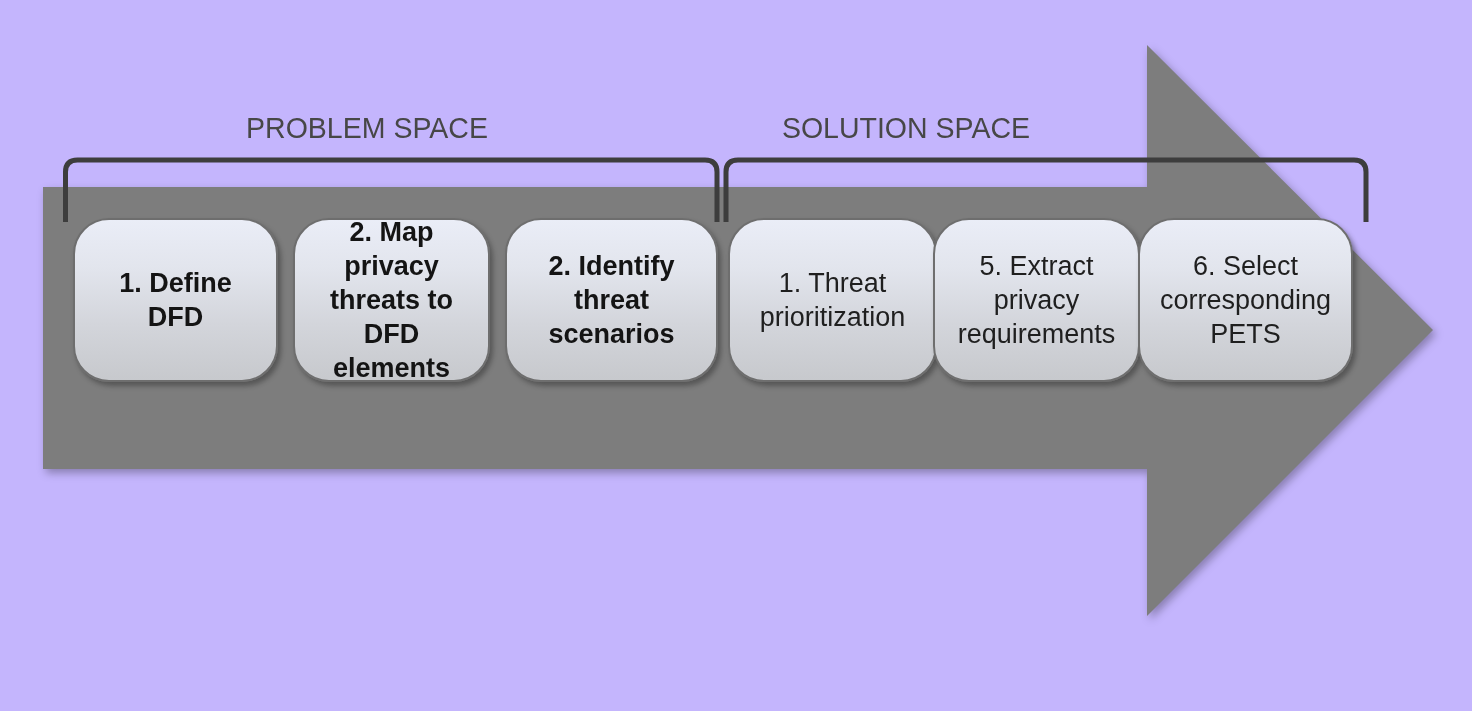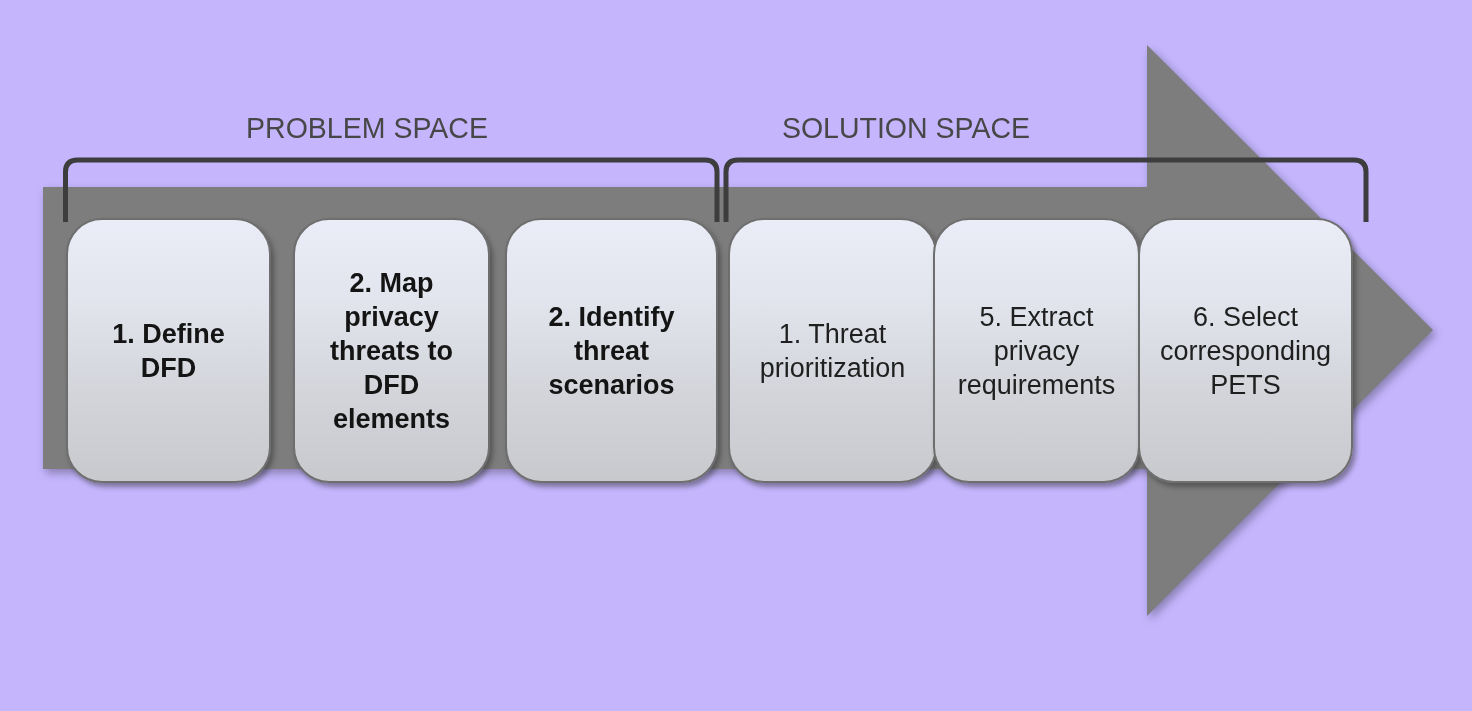--- a/index.html
+++ b/index.html
@@ -35,38 +35,38 @@
     text-align: center;
     letter-spacing: 0px;
     white-space: nowrap;
     transform: scaleX(0.95);
   }
   #problem-title { left: 67px;  width: 600px; }
   #solution-title{ left: 606px; width: 600px; }
   .step-box {
     position: absolute;
     top: 218px;
-    height: 265px;
+    height: 164px;
     border: 2px solid #6e6e6e;
     border-radius: 36px;
     background: linear-gradient(180deg, #eaedf7 0%, #e2e5ed 30%, #d3d5db 65%, #c7c9cd 100%);
     box-shadow: 3px 4px 5px rgba(40,40,40,0.45);
     display: flex;
     align-items: center;
     justify-content: center;
     text-align: center;
     box-sizing: border-box;
     padding: 20px 16px;
     font-size: 27px;
     line-height: 34px;
     color: #141414;
   }
   .step-box.bold { font-weight: 700; }
   .step-box.regular { font-weight: 400; color: #1f1f1f; }
-  #step-1 { left: 66px;   width: 205px; }
+  #step-1 { left: 73px;   width: 205px; }
   #step-2 { left: 293px;  width: 197px; }
   #step-3 { left: 505px;  width: 213px; }
   #step-4 { left: 728px;  width: 209px; }
   #step-5 { left: 933px;  width: 207px; justify-content: center; }
   #step-6 { left: 1138px; width: 215px; justify-content: flex-end; }
 </style>
 </head>
 <body>
 
 <div id="canvas">

